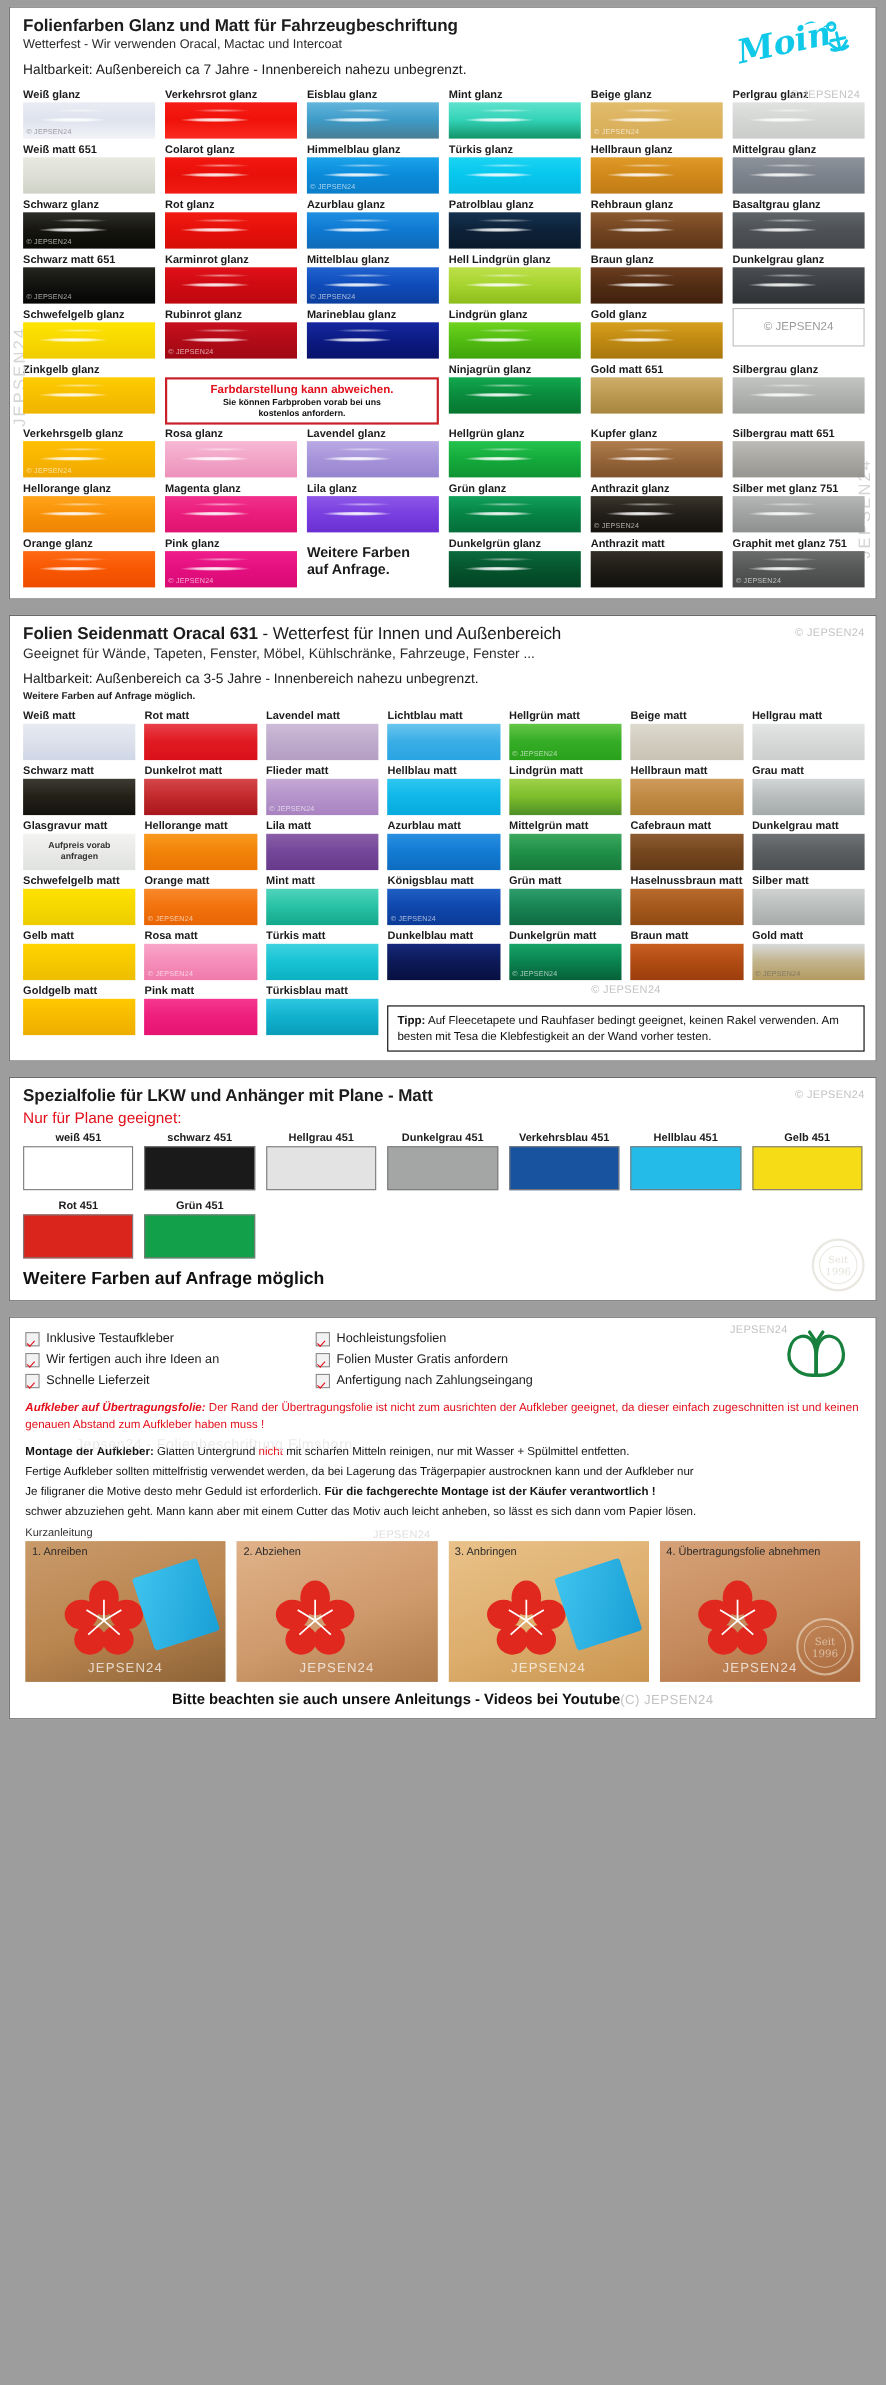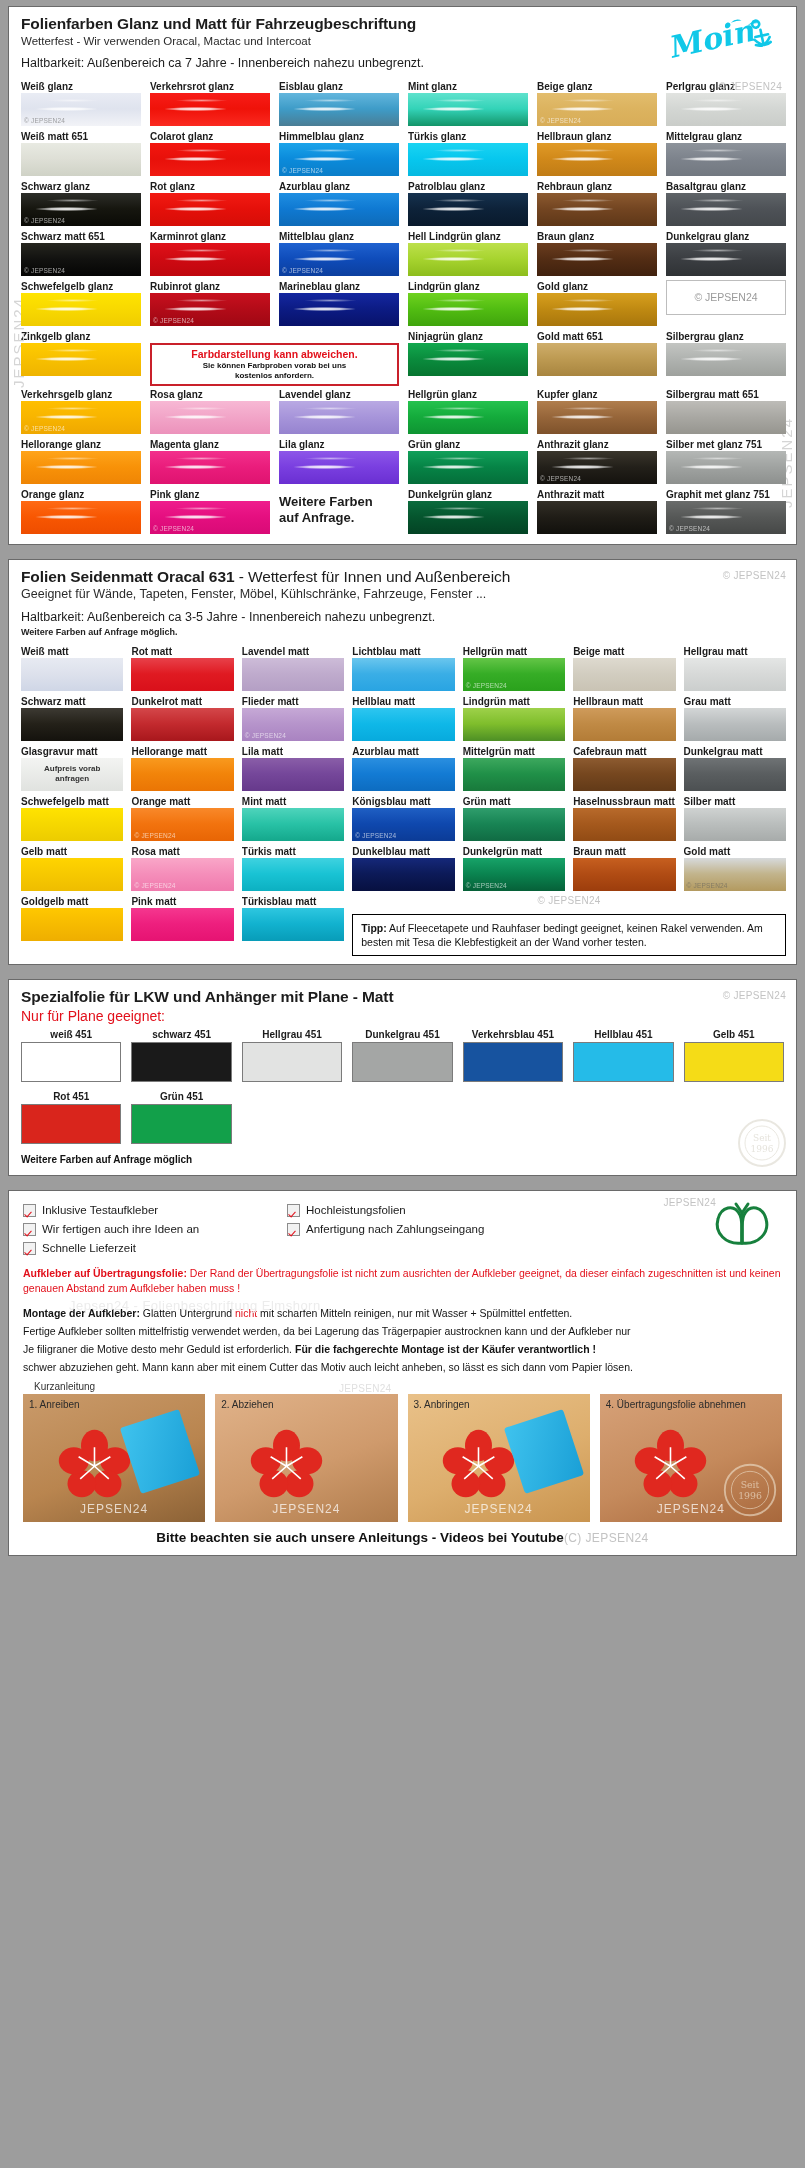--- a/index.html
+++ b/index.html
@@ -49,29 +49,29 @@
   .vwm.right{right:1px;}
 
   
   .moin{position:absolute;right:14px;top:4px;width:120px;height:56px;}
 
   
   .lkw-grid{display:grid;grid-template-columns:repeat(7,1fr);column-gap:10px;row-gap:4px;padding:2px 12px 6px 12px;}
   .lkw-label{font-size:10px;font-weight:bold;color:#1b1b1b;text-align:center;line-height:14px;white-space:nowrap;}
   .lkw-sw{height:38px;border:1px solid #7b7b7b;}
   .red-sub{color:#e2101b;font-size:14px;font-weight:normal;line-height:20px;}
-  .lkw-foot{font-size:10px;font-weight:bold;color:#111;padding:4px 12px 10px 12px;}
+  .lkw-foot{font-size:16px;font-weight:bold;color:#111;padding:4px 12px 10px 12px;}
 
   
   .feat{display:grid;grid-template-columns:250px 1fr;padding:10px 14px 2px 14px;gap:0 14px;position:relative;}
   .fitem{display:flex;align-items:center;gap:6px;font-size:11.5px;color:#1a1a1a;line-height:19px;}
   .chk{width:11px;height:11px;border:1px solid #8c8c8c;background:#f2f2f2;position:relative;flex:0 0 auto;}
   .chk:after{content:"";position:absolute;left:2px;top:5px;width:3px;height:6px;border:solid #e2101b;border-width:0 1.6px 1.6px 0;transform:rotate(42deg);}
   .redp{color:#e2101b;font-size:10.5px;line-height:15px;padding:6px 14px 0 14px;}
-  .redp b{font-weight:bold;}
+  .redp b{font-weight:bold;font-style:italic;}
   .blackp{font-size:10.5px;line-height:15px;color:#141414;padding:3px 14px 0 14px;}
   .blackp b{font-weight:bold;}
   .blackp .r{color:#e2101b;}
   .kurz{font-size:10px;color:#333;padding:6px 14px 2px 14px;}
   .steps{display:grid;grid-template-columns:repeat(4,1fr);gap:10px;padding:0 14px;}
   .step{height:128px;position:relative;overflow:hidden;}
   .step .cap{position:absolute;left:6px;top:5px;font-size:10px;color:#2b2b2b;z-index:3;}
   .step .swm{position:absolute;left:50%;transform:translateX(-50%);bottom:6px;font-size:12px;color:rgba(255,255,255,.72);letter-spacing:1px;z-index:3;}
   .bottomline{display:flex;align-items:center;justify-content:center;padding:8px 14px 10px 14px;}
   .bottomline .bl{font-size:13.5px;font-weight:bold;color:#111;}
@@ -622,36 +622,40 @@
             <span>Schnelle Lieferzeit</span>
           </div>
         </div>
       <div id="feat-right">
           <div class="fitem">
             <span class="chk"></span>
             <span>Hochleistungsfolien</span>
           </div>
           <div class="fitem">
             <span class="chk"></span>
+            <span>Folien Muster Gratis anfordern</span>
+          </div>
+          <div class="fitem">
+            <span class="chk"></span>
             <span>Anfertigung nach Zahlungseingang</span>
           </div>
         </div>
     </div>
 
     <div class="redp"><b>Aufkleber auf Übertragungsfolie:</b><span> Der Rand der Übertragungsfolie ist nicht zum ausrichten der Aufkleber geeignet, da dieser einfach zugeschnitten ist und keinen genauen Abstand zum Aufkleber haben muss !</span></div>
 
     <div style="position:relative;">
       <div class="gwm" style="left:60px;top:2px;">Jepsen24 - Folienbeschriftung Elmshorn</div>
       <div class="blackp" style="padding-top:10px;"><b>Montage der Aufkleber:</b><span> Glatten Untergrund </span><span class="r">nicht</span><span> mit scharfen Mitteln reinigen, nur mit Wasser + Spülmittel entfetten.</span></div>
       <div class="blackp">Fertige Aufkleber sollten mittelfristig verwendet werden, da bei Lagerung das Trägerpapier austrocknen kann und der Aufkleber nur</div>
       <div class="blackp"><span>Je filigraner die Motive desto mehr Geduld ist erforderlich. </span><b>Für die fachgerechte Montage ist der Käufer verantwortlich !</b></div>
       <div class="blackp">schwer abzuziehen geht. Mann kann aber mit einem Cutter das Motiv auch leicht anheben, so lässt es sich dann vom Papier lösen.</div>
     </div>
 
-    <div style="position:relative;padding-left:11px;">
+    <div style="position:relative;">
       <div class="kurz">Kurzanleitung</div>
       <div class="copy" style="left:330px;top:8px;color:#e0e0e0;">JEPSEN24</div>
     </div>
     <div class="steps" id="steps">
         <div class="step" style="background: linear-gradient(160deg, rgb(201, 154, 106) 0%, rgb(185, 133, 79) 55%, rgb(140, 98, 54) 100%);">
           <svg viewBox="0 0 100 100" style="position:absolute;left:8%;top:24%;width:62%;height:62%;">
             <g fill="#e0281f">
               <ellipse cx="50" cy="26" rx="17" ry="20"></ellipse>
               <ellipse cx="76" cy="45" rx="19" ry="17"></ellipse>
               <ellipse cx="66" cy="74" rx="18" ry="17"></ellipse>

